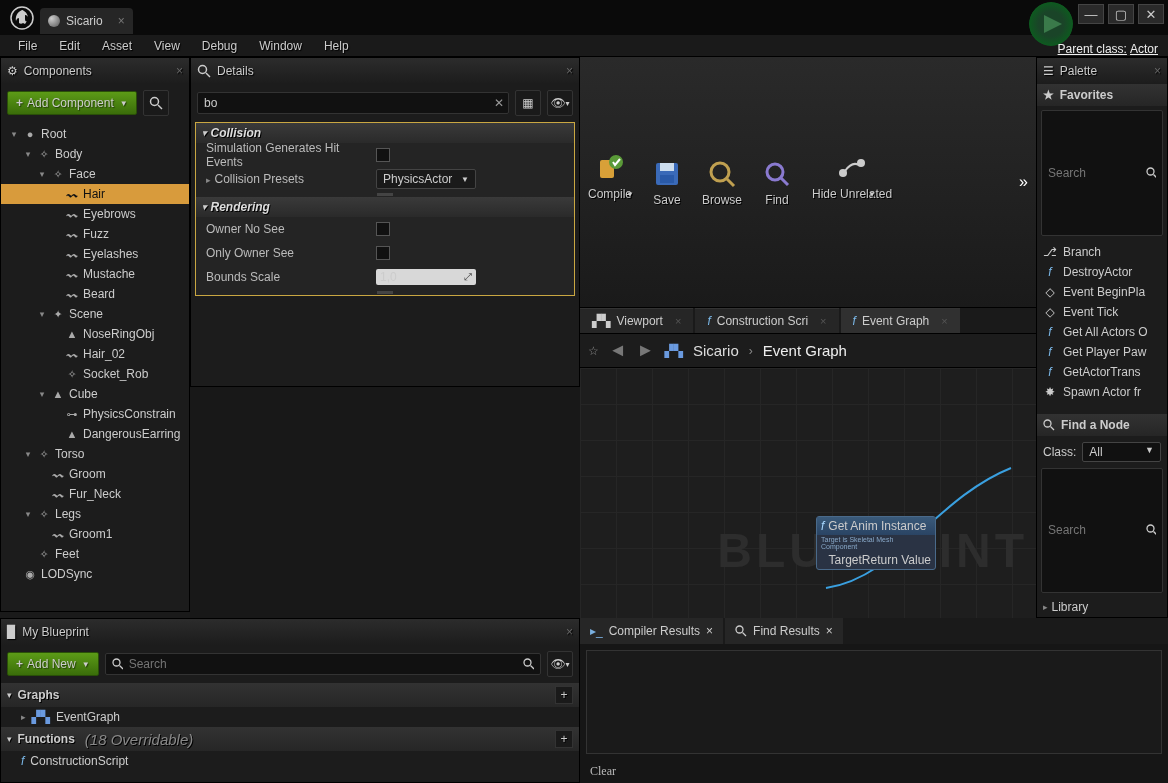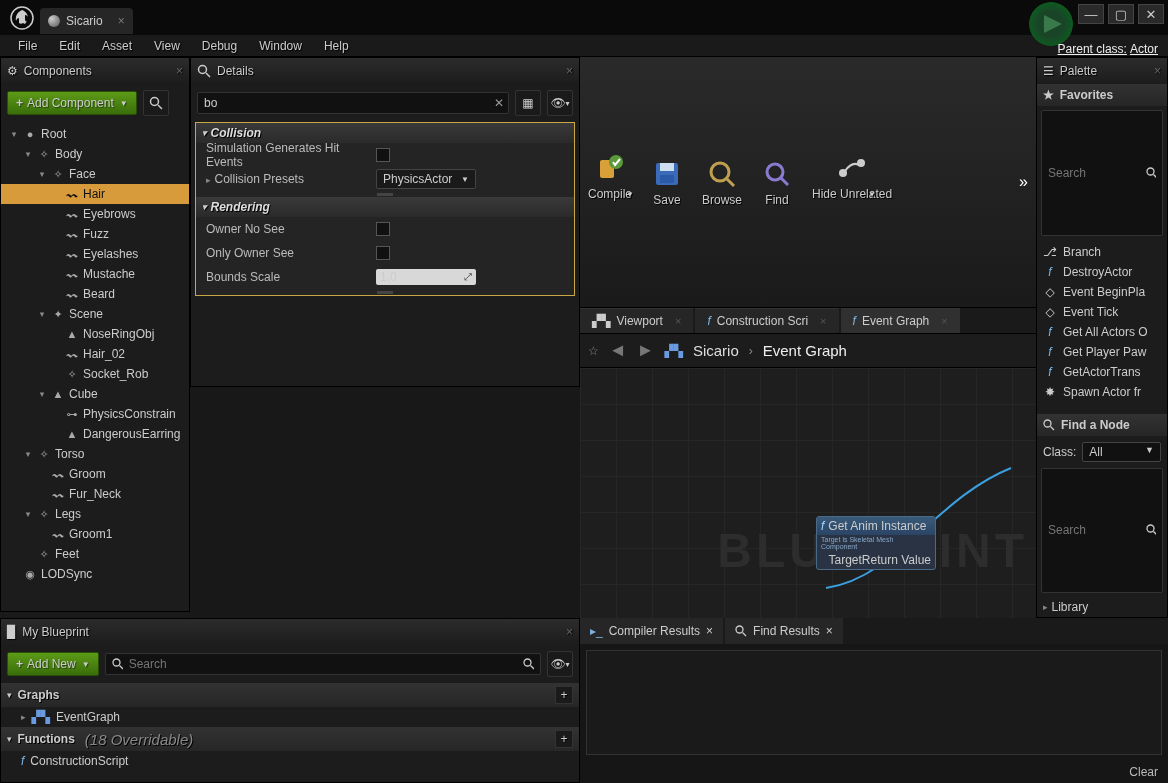--- a/index.html
+++ b/index.html
@@ -90,21 +90,21 @@
 .widebox { flex:1; background:#111; border:1px solid #333; padding:3px 6px; display:flex; align-items:center; gap:6px; border-radius:2px;}
 .widebox input { background:transparent; border:none; outline:none; color:#ccc; width:100%;}
 .cat-row { background:linear-gradient(#323232,#262626); padding:3px 6px; display:flex; align-items:center; gap:6px; text-shadow:1px 1px #000;}
 .cat-row .plus-b { margin-left:auto; width:18px; height:18px; background:#1a1a1a; display:flex; align-items:center; justify-content:center; border:1px solid #333;}
 .subrow { padding:3px 6px 3px 20px; display:flex; align-items:center; gap:6px;}
 
 
 .bottom-tabs { height:26px; display:flex; background:#1a1a1a;}
 .bottom-tabs .btab { padding:4px 10px; display:flex; align-items:center; gap:6px; background:#262626; margin-right:2px;}
 .bottom-body { flex:1; background:#1a1a1a; border:1px solid #333; margin:6px;}
-.clear-link { text-align:right; padding:4px 10px; color:#bbb;}
+.clear-link { padding:4px 10px; color:#bbb;font-family:Liberation Serif, serif;}
 .pal-panel { flex:1; }
 .pal-sec { background:linear-gradient(#323232,#262626); padding:4px 6px; display:flex; align-items:center; gap:6px; font-weight:bold;}
 .pal-list { padding:2px 0;}
 .pal-item { padding:3px 6px; display:flex; align-items:center; gap:6px; white-space:nowrap; overflow:hidden;}
 .pal-item .pi { width:14px; text-align:center;}
 .find-node { margin-top:10px;}
 .classline { padding:6px; display:flex; align-items:center; gap:6px;}
 .combo2 { flex:1; background:#111; border:1px solid #444; padding:2px 6px; display:flex; justify-content:space-between; border-radius:2px;}
 .lib-row { padding:3px 6px; display:flex; gap:4px; align-items:center;}
 

